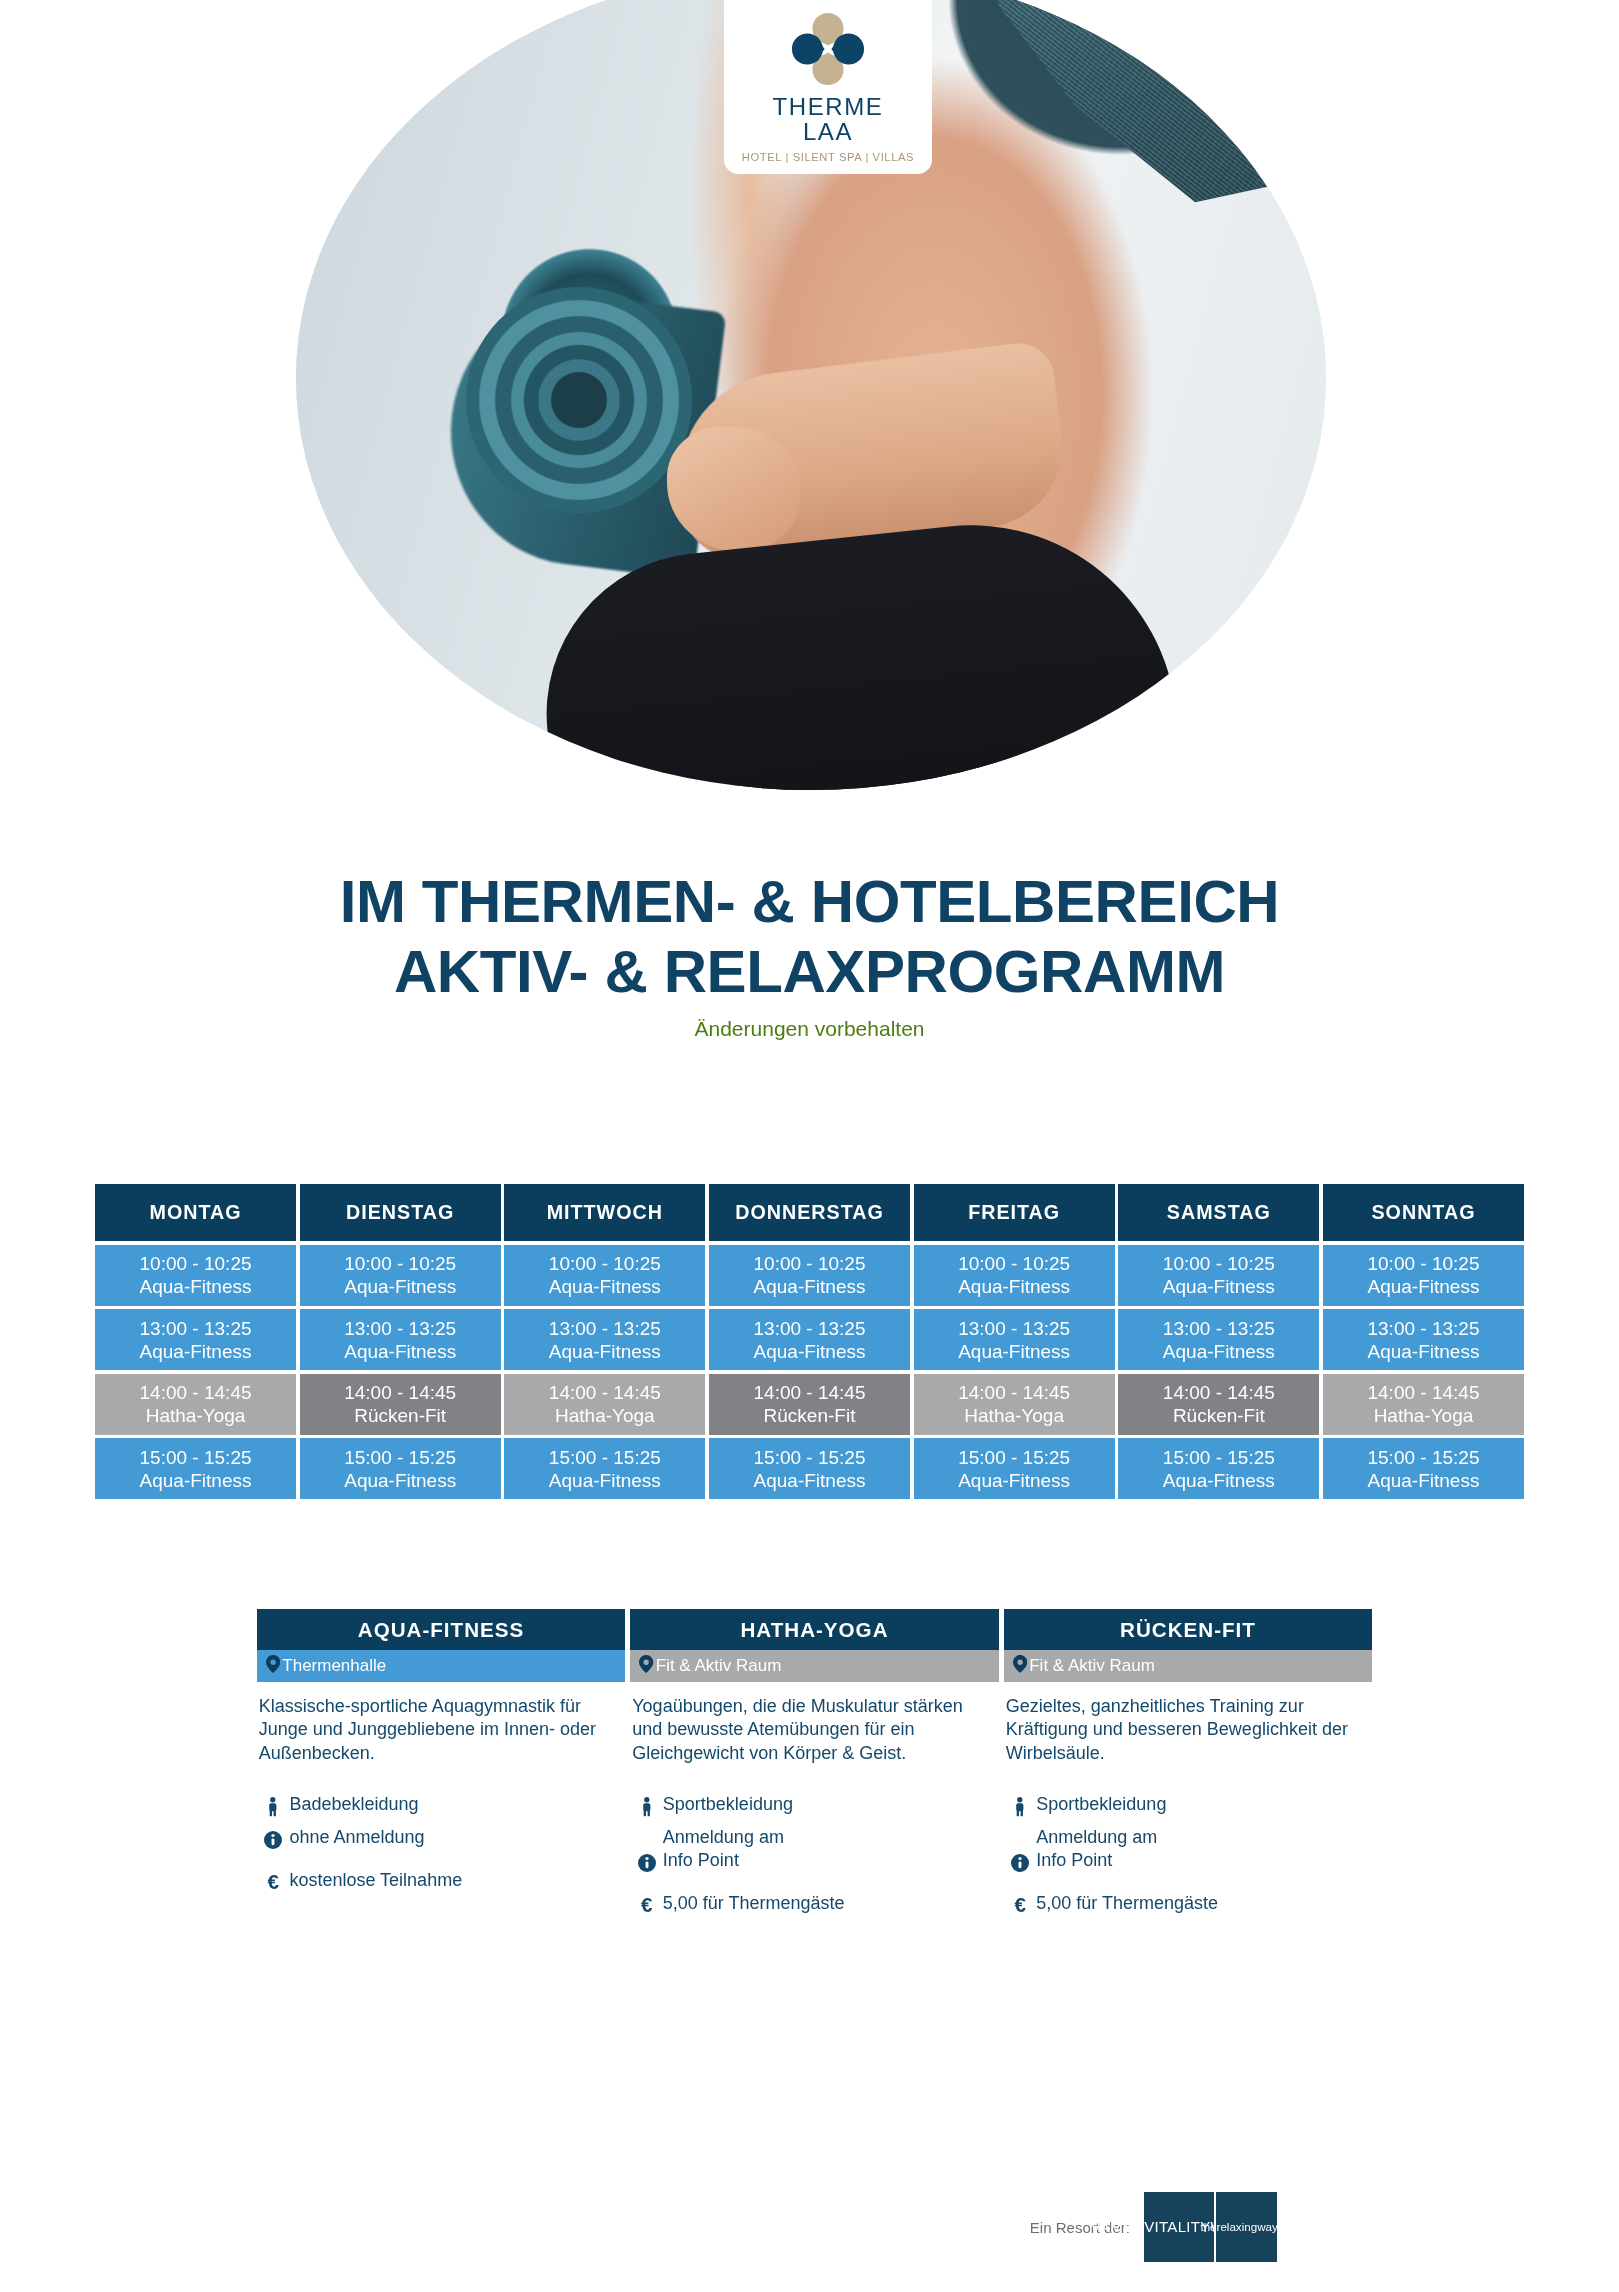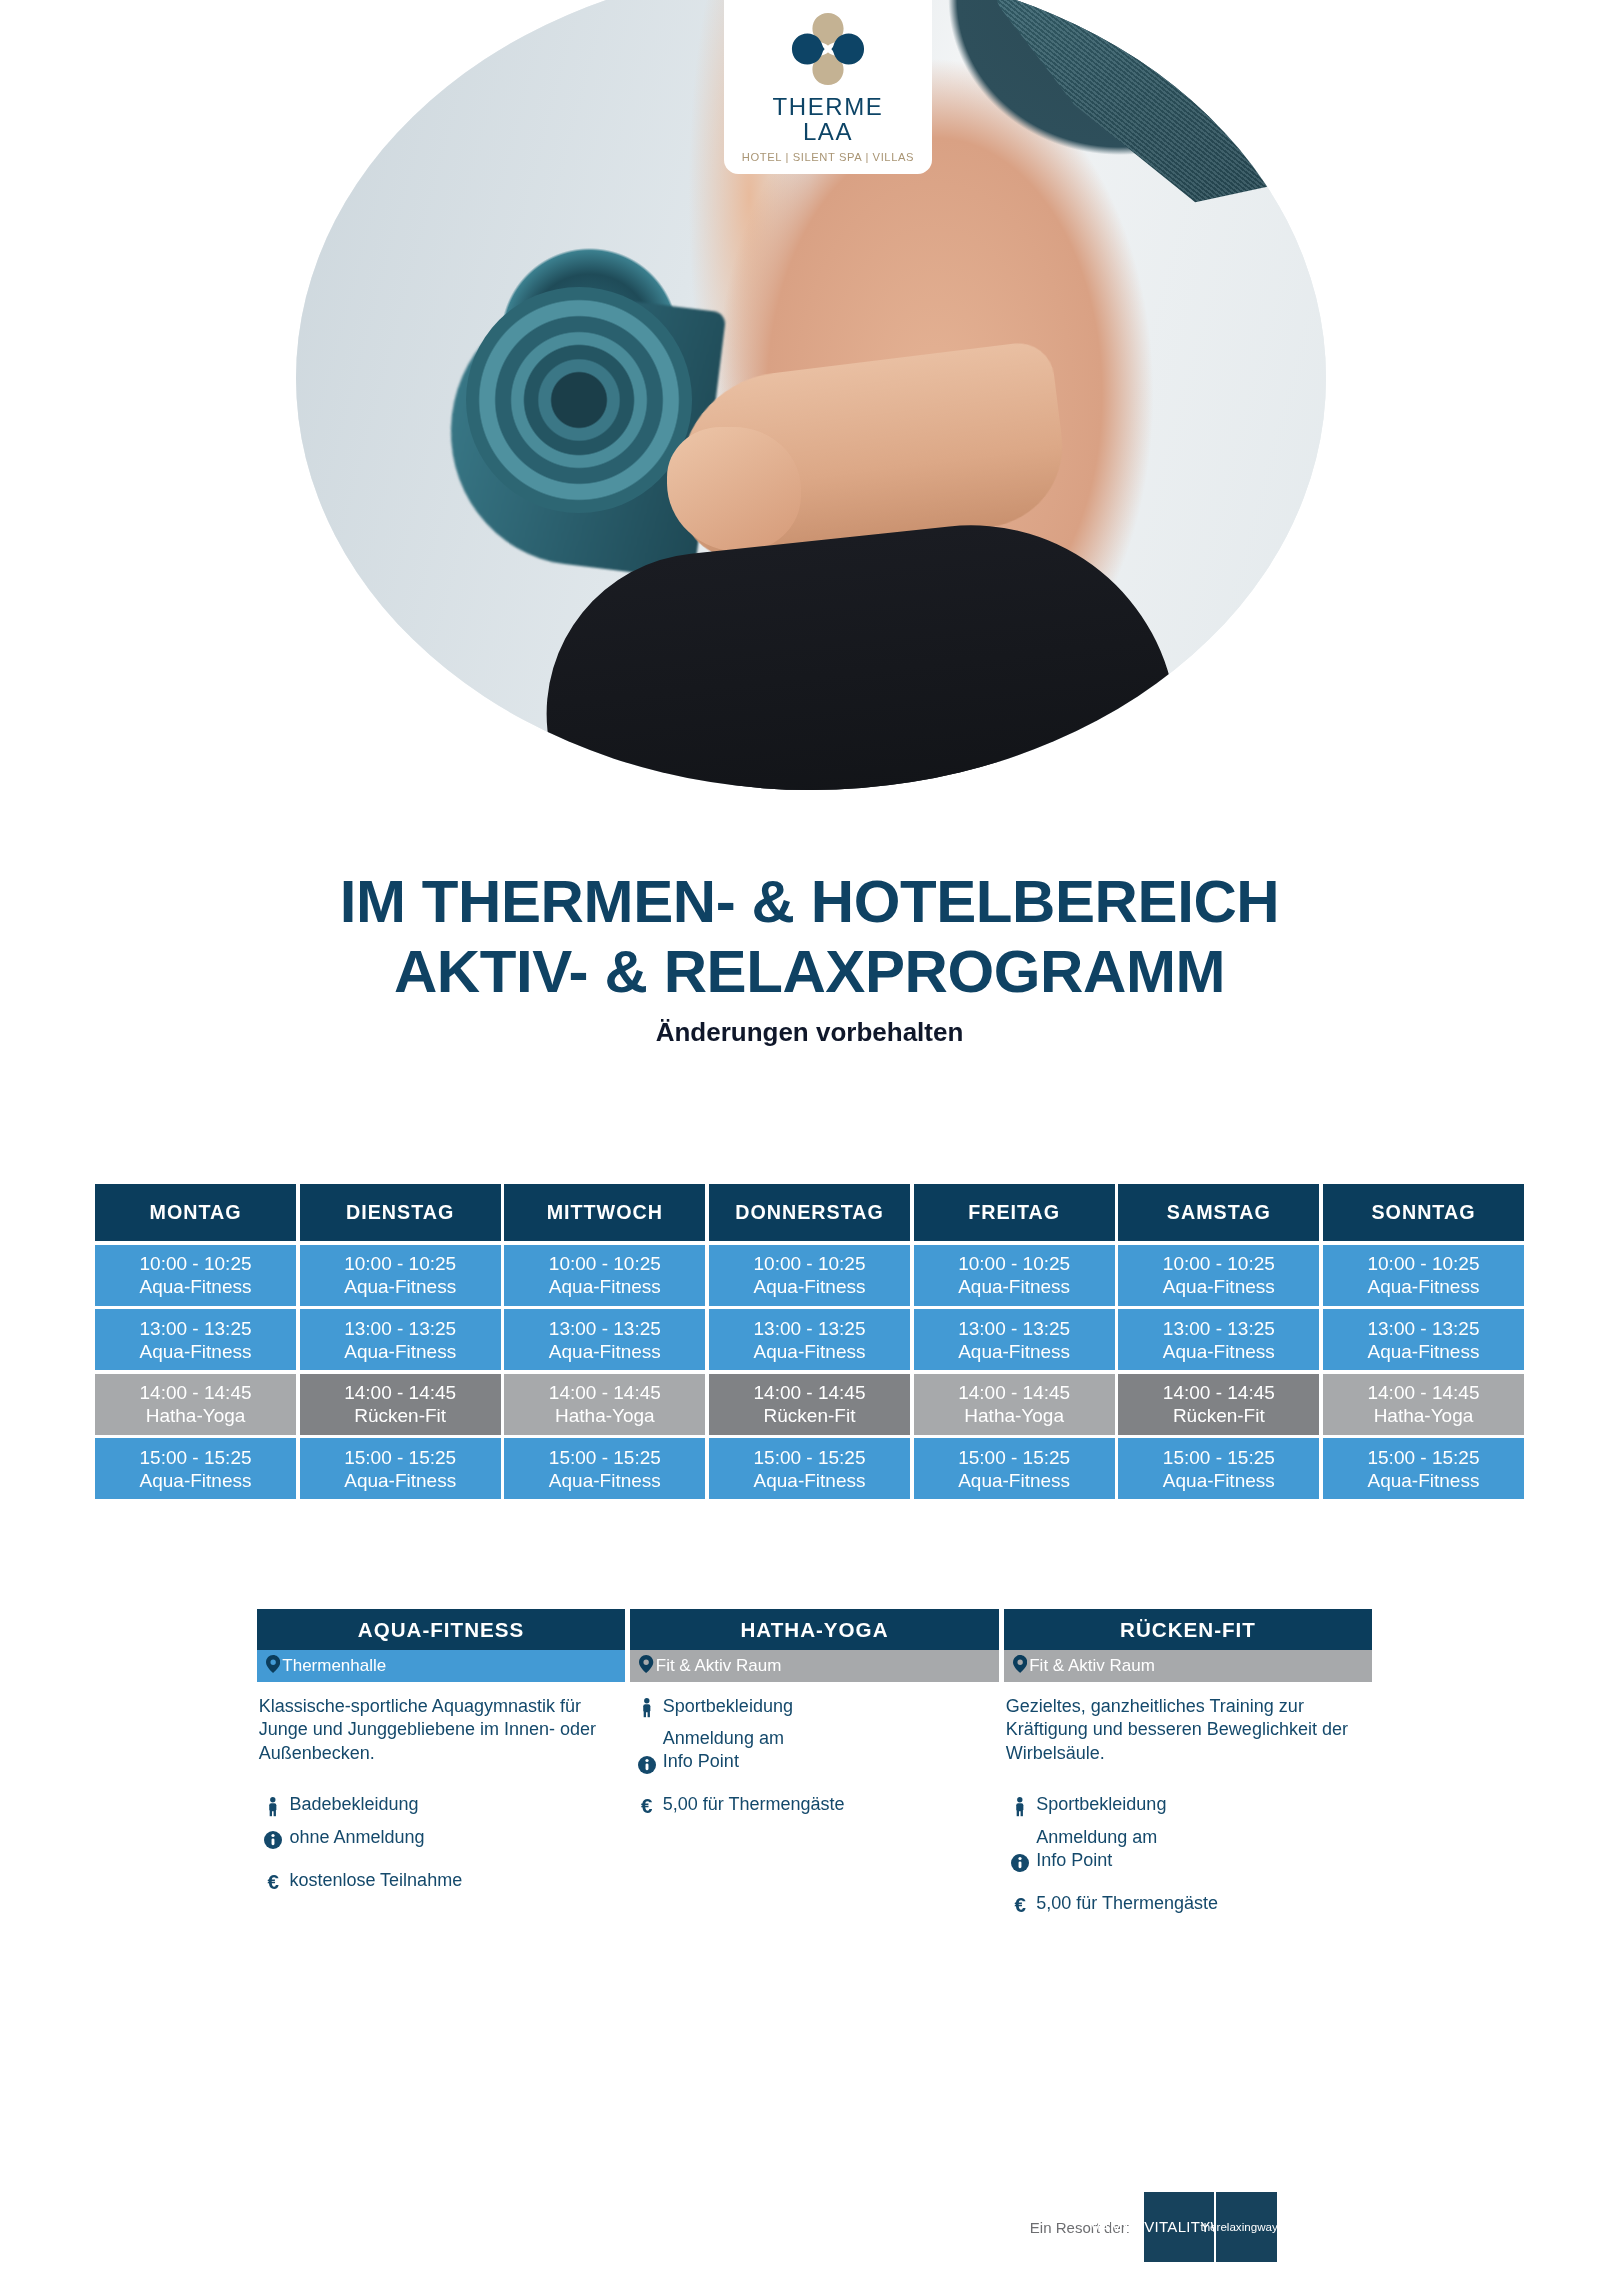--- a/index.html
+++ b/index.html
@@ -143,23 +143,23 @@
   }
   .title-line {
     color: #0f4263;
     font-weight: 700;
     font-size: 60px;
     letter-spacing: -0.4px;
     line-height: 1.16;
     white-space: nowrap;
   }
   .title-sub {
-    color: #0f172a;
-    font-size: 26px;
-    font-weight: 700;
+    color: #4d7c0f;
+    font-size: 21px;
+    font-weight: 400;
     margin-top: 10.7px;
   }
 
   
   .schedule {
     position: absolute;
     left: 95px; top: 1184px;
     width: 1429px;
     display: grid;
     grid-template-columns: repeat(7, 1fr);
@@ -469,20 +469,21 @@
       </div>
       <div>
         <div class="card-head">HATHA-YOGA</div>
         <div class="card-loc loc-gray">
           <span><svg width="14.3" height="18" viewBox="0 0 16 20">
               <path d="M8 0C3.6 0 0 3.6 0 8c0 5.6 8 12 8 12s8-6.4 8-12c0-4.4-3.6-8-8-8zm0 11a3 3 0 110-6 3 3 0 010 6z" fill="#0b3d5c"></path>
             </svg></span>
           <span>Fit &amp; Aktiv Raum</span>
         </div>
         <div class="card-body">
+          <div class="desc">Yogaübungen, die die Muskulatur stärken und bewusste Atemübungen für ein Gleichgewicht von Körper &amp; Geist.</div>
           <div class="feat">
             <span class="ic">
               <svg width="11.6" height="19.7" viewBox="0 0 13 22">
                 <circle cx="6.5" cy="3" r="3" fill="#14496b"></circle>
                 <rect x="2.5" y="7" width="8" height="9" rx="2.2" fill="#14496b"></rect>
                 <rect x="3" y="15" width="2.6" height="6.5" fill="#14496b"></rect>
                 <rect x="7.4" y="15" width="2.6" height="6.5" fill="#14496b"></rect>
               </svg>
             </span>
             <span style="white-space: pre-line;">Sportbekleidung</span>

